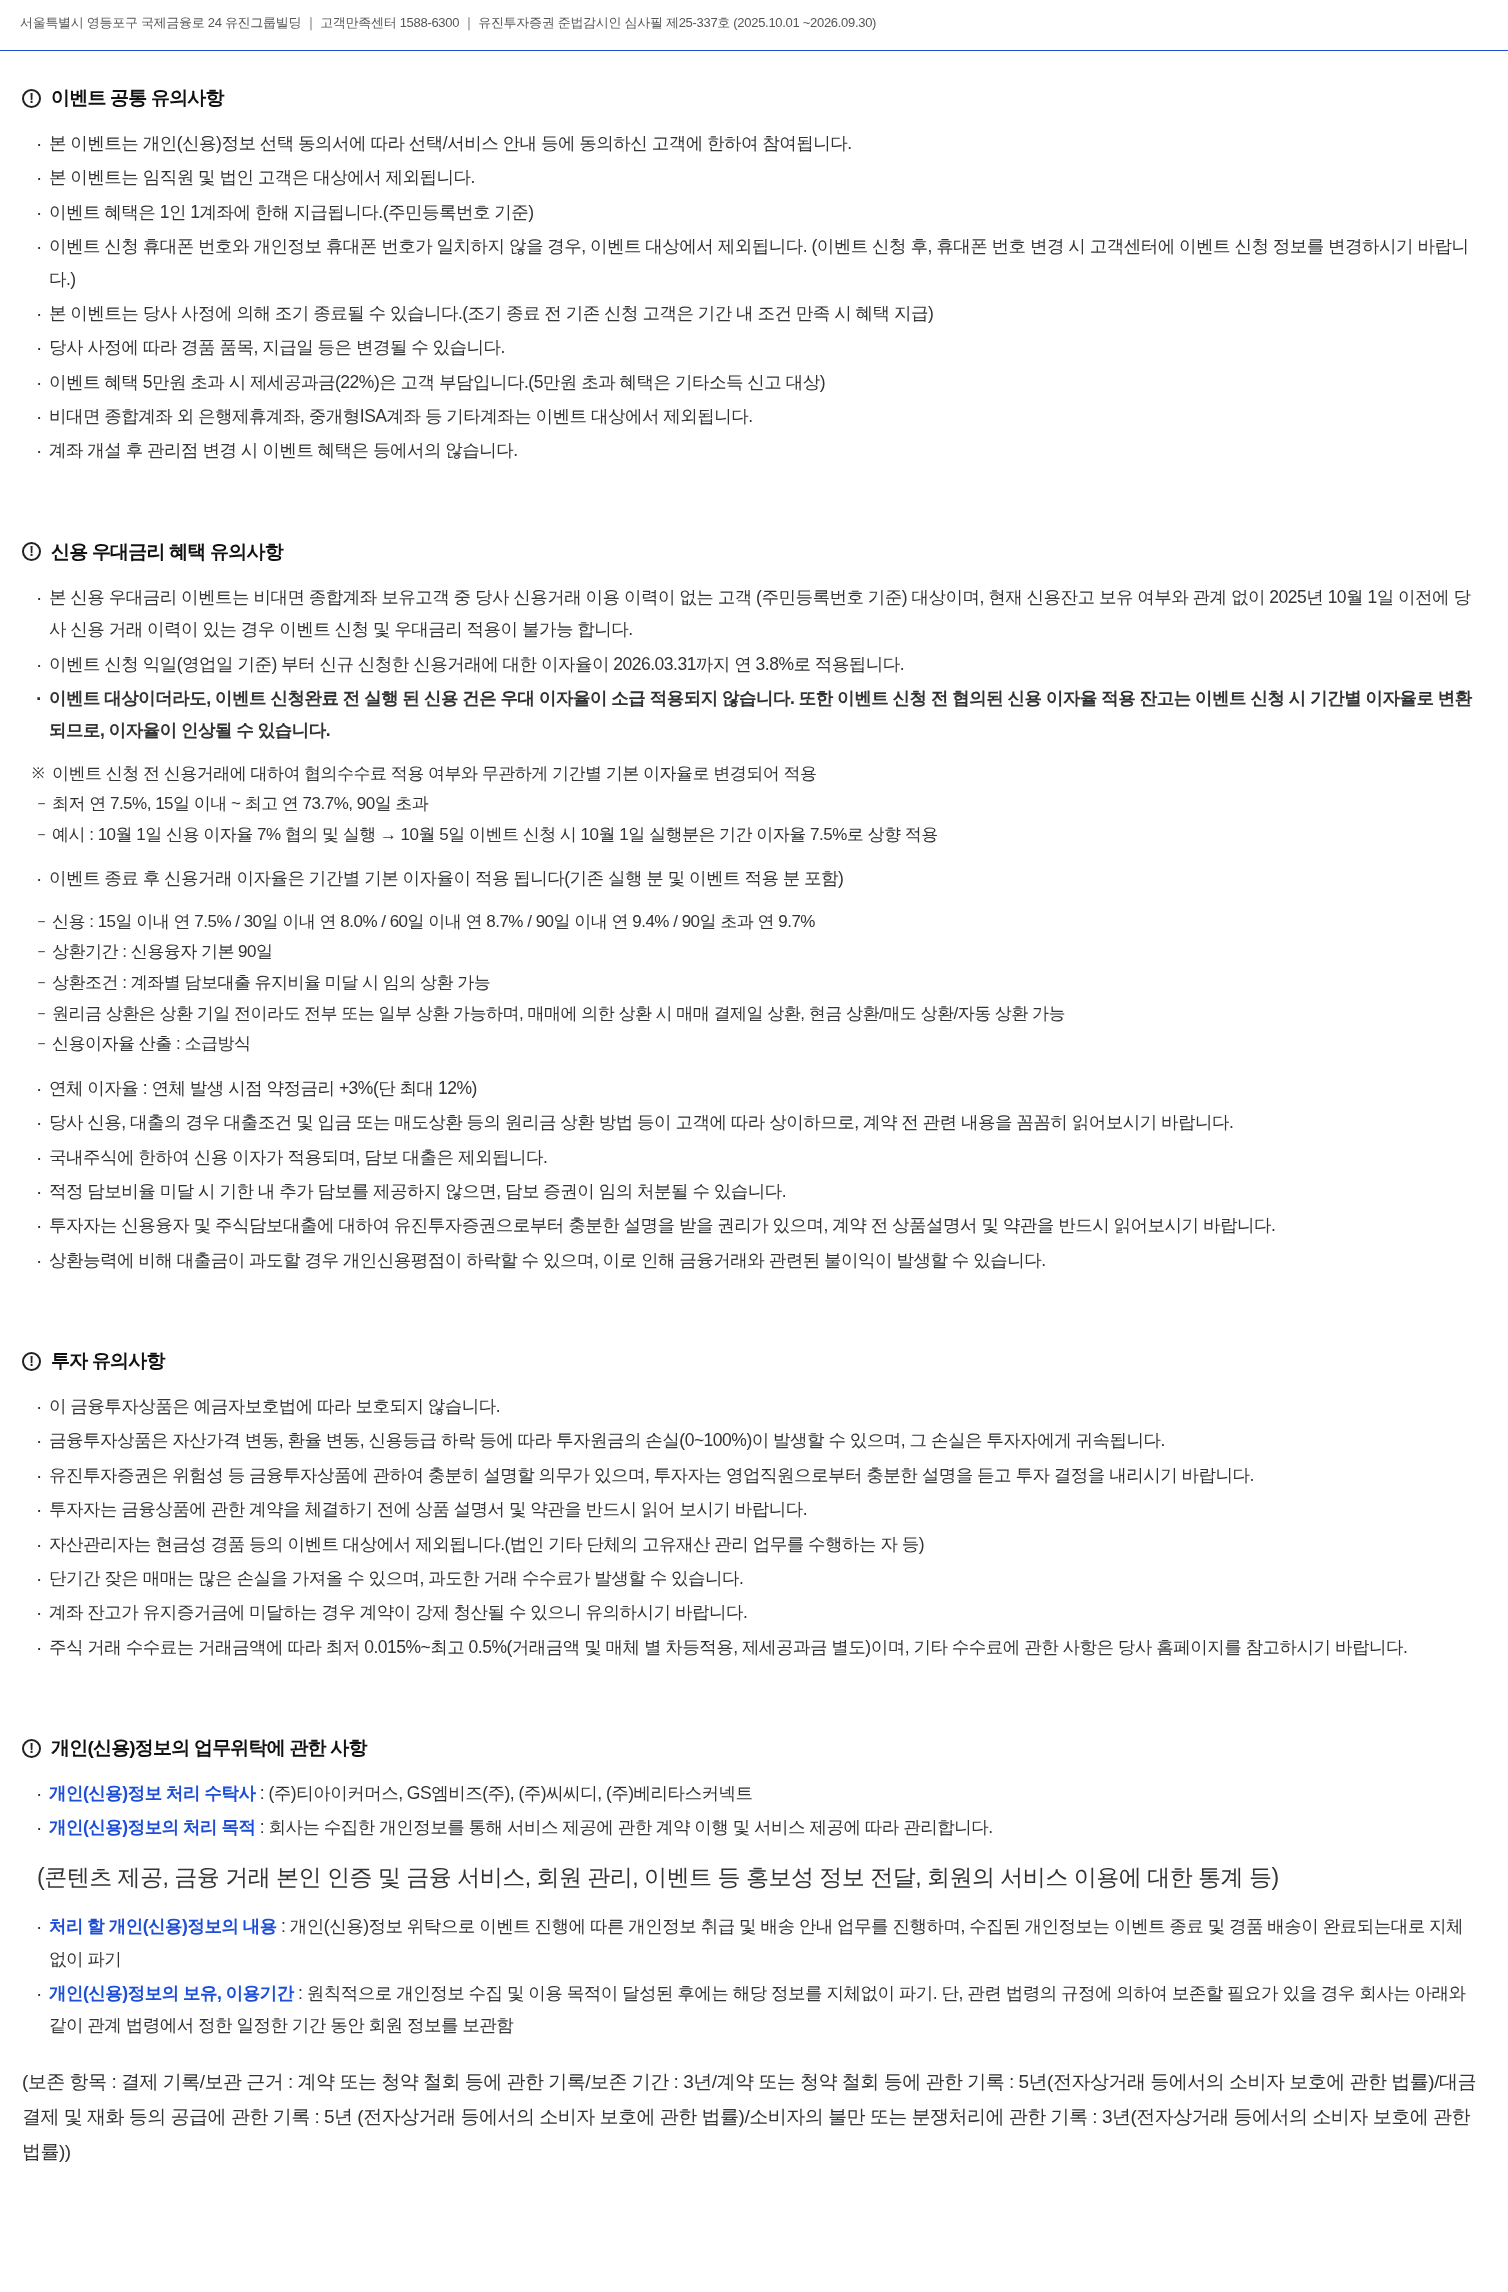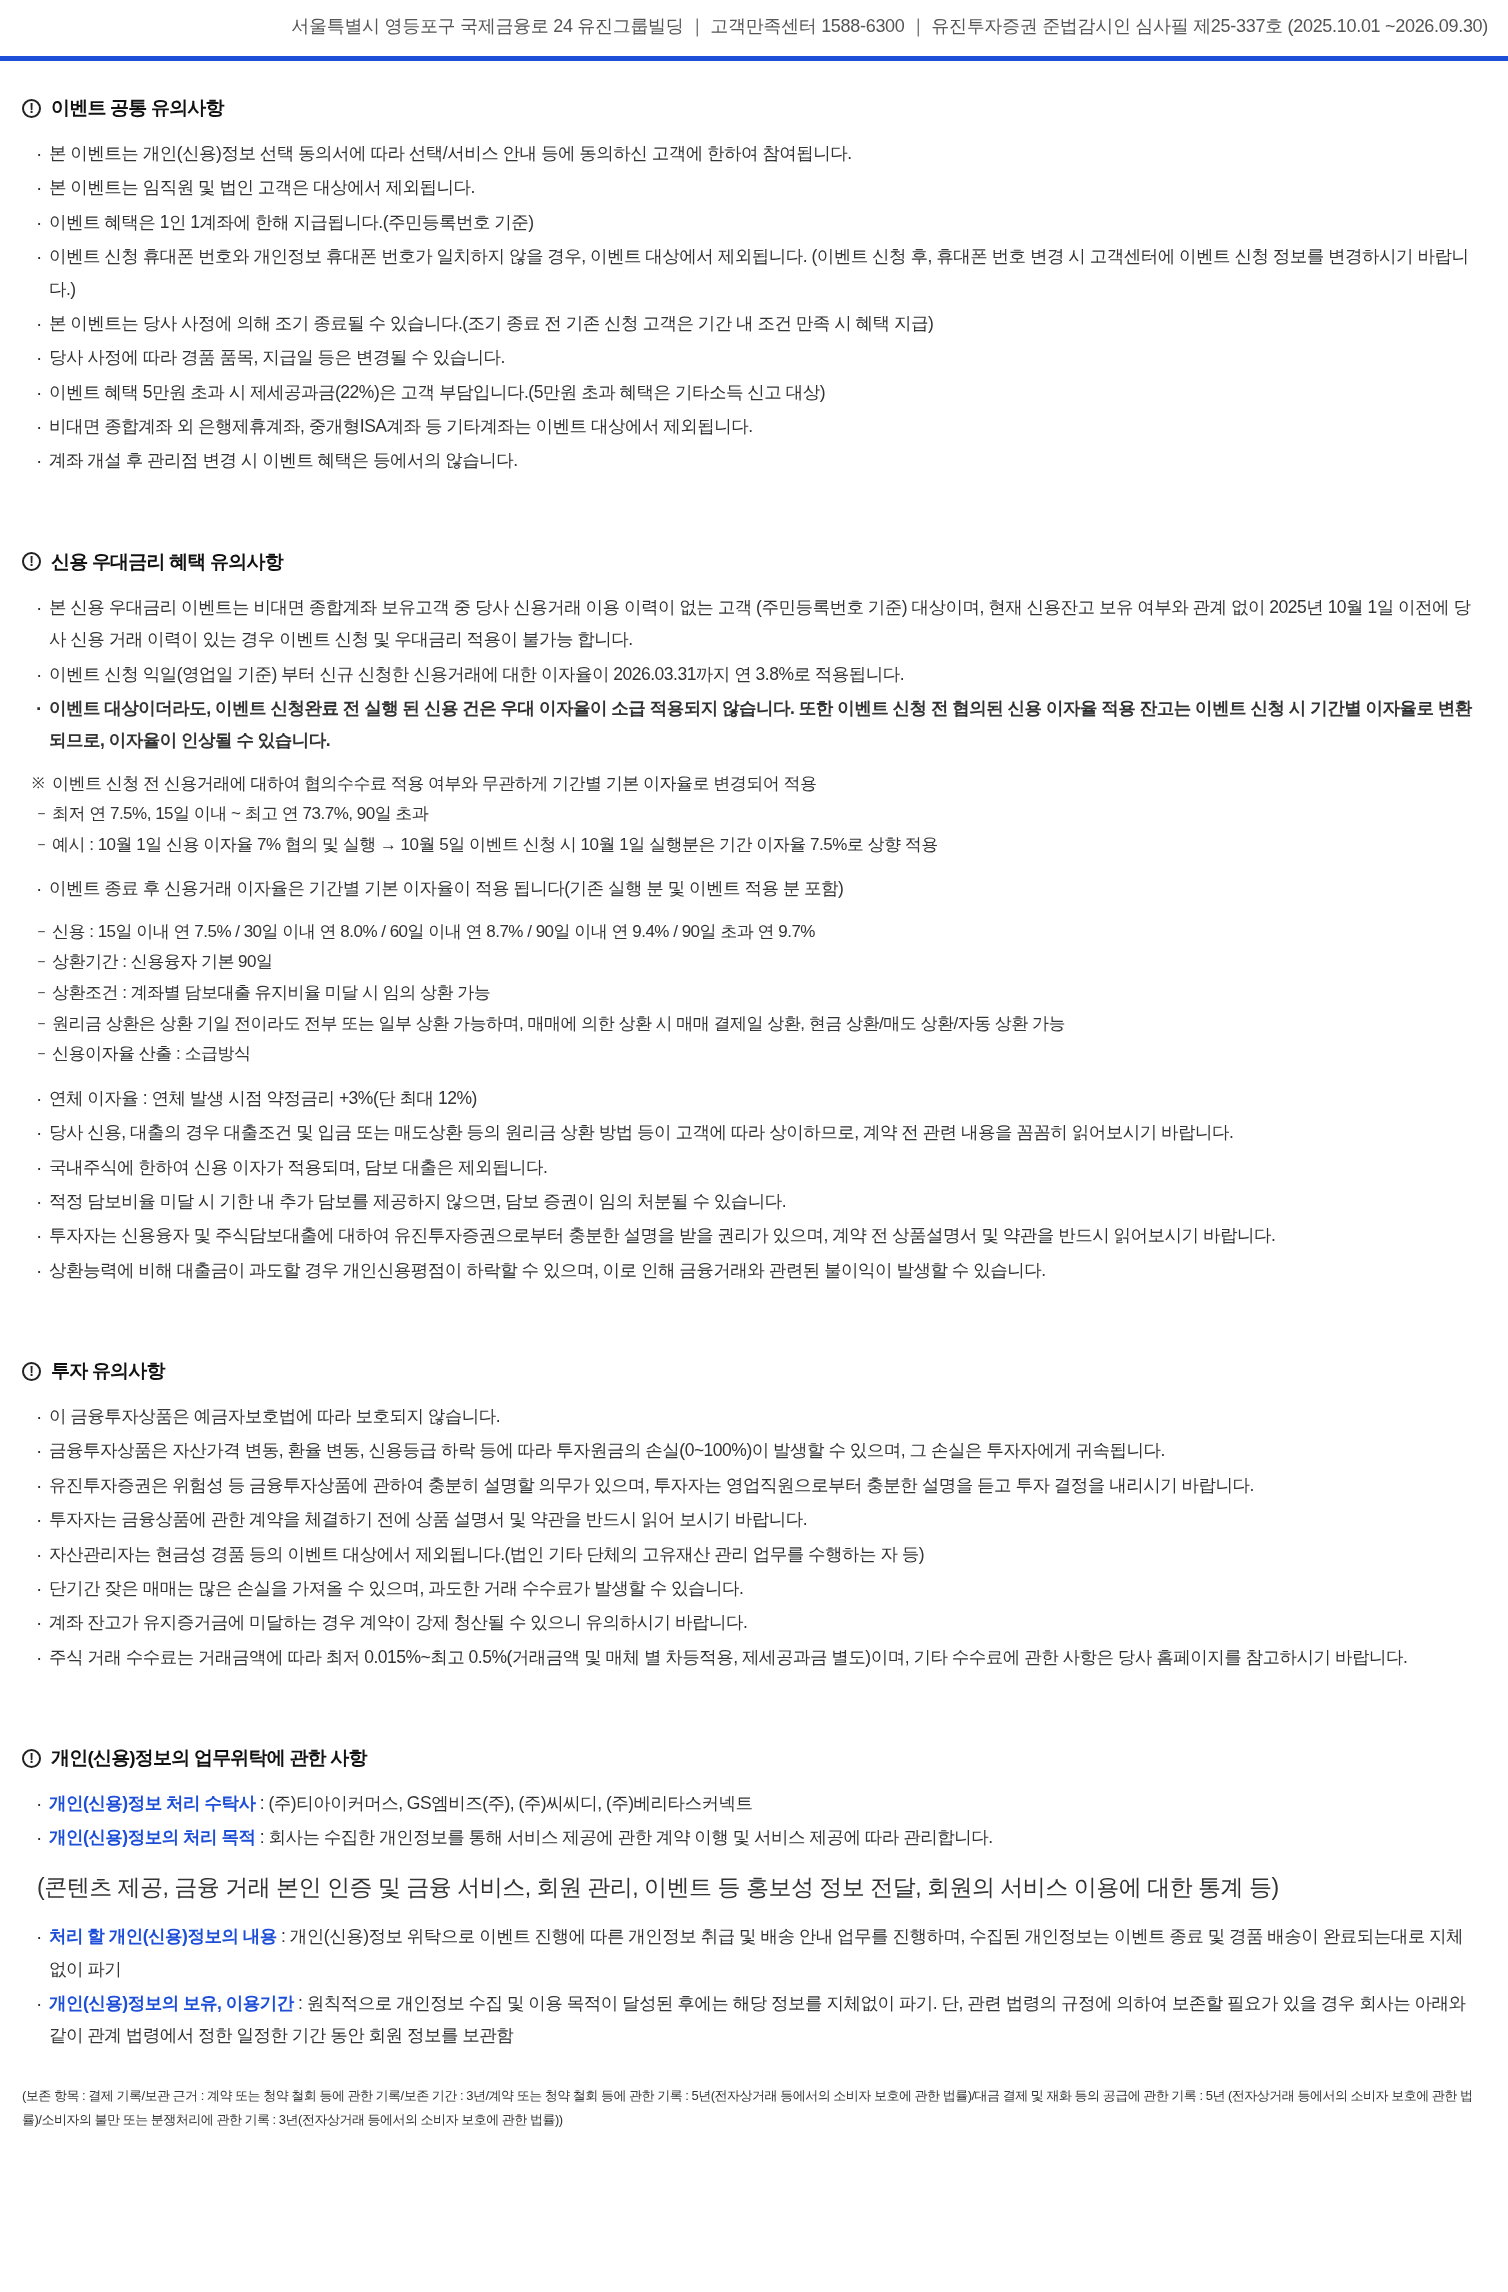--- a/index.html
+++ b/index.html
@@ -13,26 +13,26 @@
     font-family: "Liberation Sans", sans-serif;
     color: #222222;
     -webkit-font-smoothing: antialiased;
   }
   .page {
     width: 1508px;
     padding: 0 0 40px 0;
   }
   
   .legal-bar {
-    text-align: right;
-    font-size: 18px;
+    text-align: left;
+    font-size: 13px;
     color: #555;
     letter-spacing: -0.3px;
     padding: 14px 20px 18px 20px;
-    border-bottom: 5px solid #1d4ed8;
+    border-bottom: 1px solid #1d4ed8;
   }
   
   .section {
     padding: 0 22px;
     margin-top: 34px;
   }
   .section-head {
     display: flex;
     align-items: center;
     gap: 10px;
@@ -117,23 +117,23 @@
     color: #1d4ed8;
   }
   .cont-line {
     font-size: 23px;
     line-height: 1.85;
     letter-spacing: -0.5px;
     color: #333;
     padding-left: 15px;
   }
   .footnote {
-    margin-top: 32px;
+    margin-top: 22px;
     padding: 0 22px;
-    font-size: 13px;
+    font-size: 19px;
     line-height: 1.85;
     letter-spacing: -0.5px;
     color: #333;
   }
   .spacer-lg { height: 26px; }
 </style>
 </head>
 <body>
 
 <div class="page">

